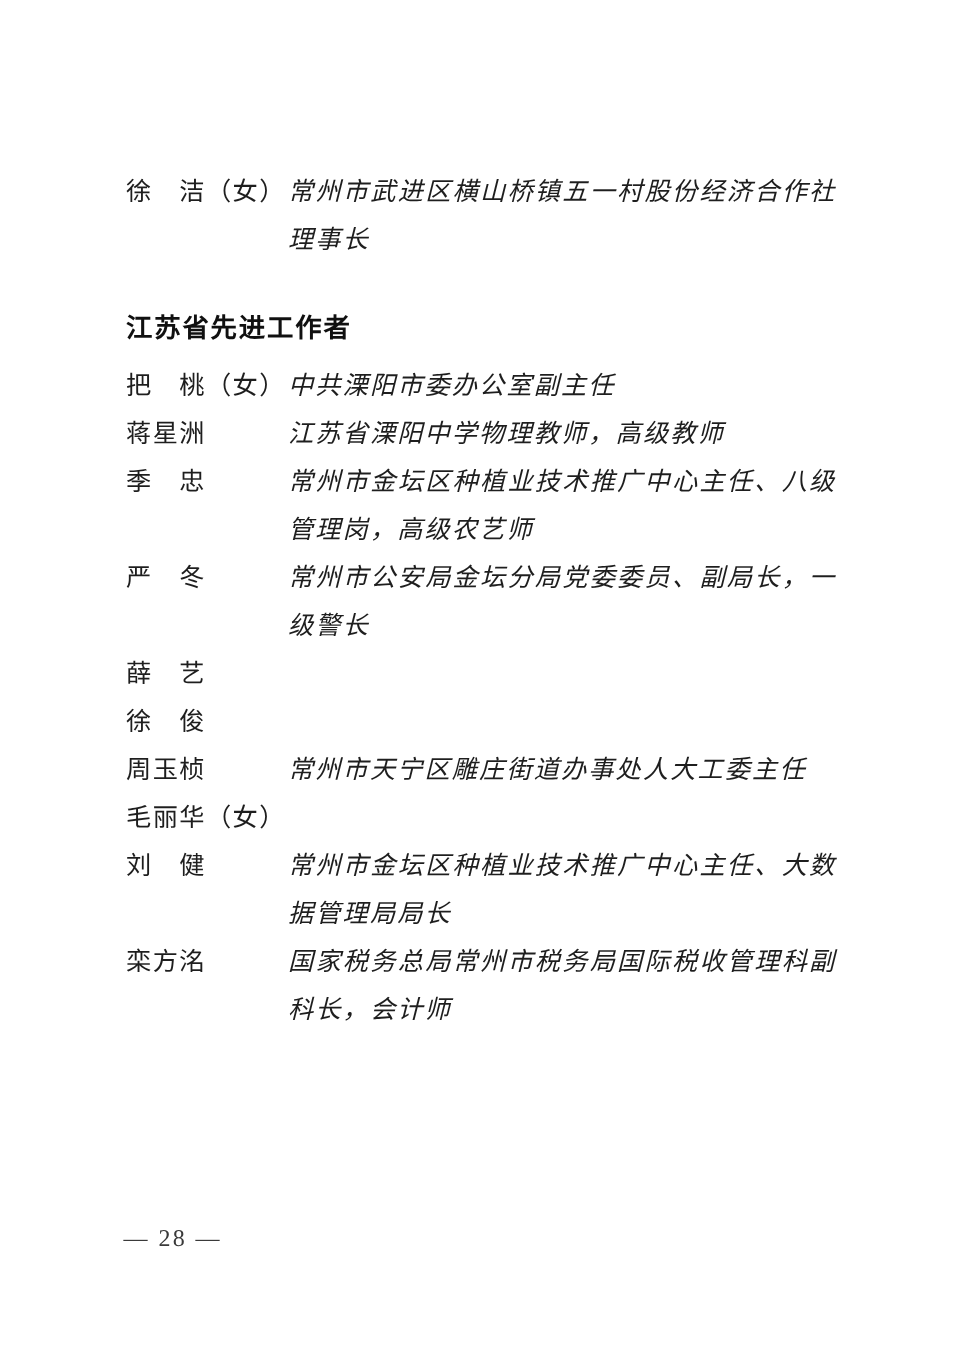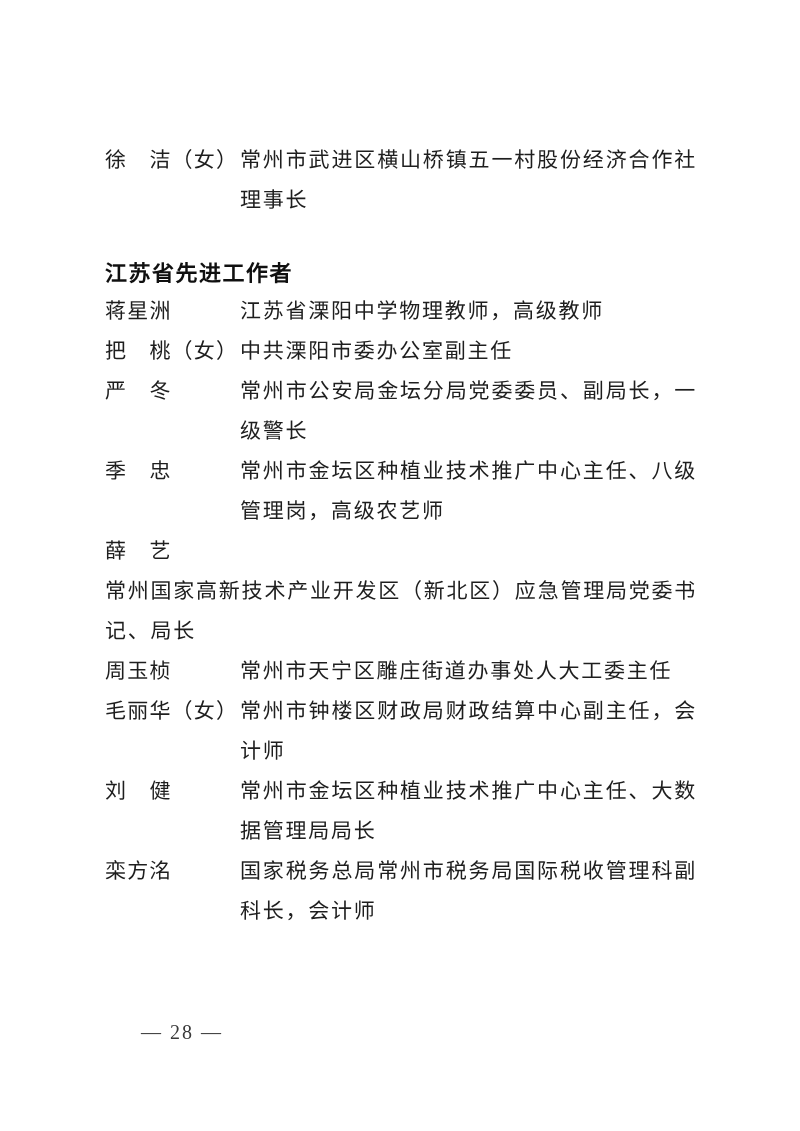--- a/index.html
+++ b/index.html
@@ -42,36 +42,37 @@
   .gender {
     letter-spacing: 1.2px;
   }
   .desc {
     flex: 1;
     width: 457px;
     text-align: justify;
     text-align-last: left;
     text-justify: inter-character;
     letter-spacing: 1.75px;
+    font-style: italic;
   }
   .section-heading {
     font-family: Liberation Serif, serif;
     font-weight: 700;
     font-size: 22px;
     line-height: 30px;
     letter-spacing: 1.5px;
     color: #101010;
-    margin: 39px 0 2px 0;
+    margin: 39px 0 12px 0;
   }
   .page-footer {
     position: absolute;
     left: 103px;
     top: 1021px;
     width: 120px;
-    text-align: right;
+    text-align: left;
     font-size: 20px;
     line-height: 22px;
     letter-spacing: 2px;
     color: #3a3a3a;
   }
 </style>
 </head>
 <body>
 
 <div class="page">
@@ -82,56 +83,55 @@
   <div class="entry">
     <div class="name-cell"><span class="name">徐　洁</span><span class="gender">（女）</span></div>
     <div class="desc">常州市武进区横山桥镇五一村股份经济合作社理事长</div>
   </div>
 </div>
 
     <div class="section-heading">江苏省先进工作者</div>
 
     <div>
   <div class="entry">
+    <div class="name-cell"><span class="name">把　桃</span><span class="gender">（女）</span></div>
+    <div class="desc">中共溧阳市委办公室副主任</div>
+  </div>
+
+  <div class="entry">
     <div class="name-cell"><span class="name">蒋星洲</span><span class="gender"></span></div>
     <div class="desc">江苏省溧阳中学物理教师，高级教师</div>
   </div>
 
   <div class="entry">
-    <div class="name-cell"><span class="name">把　桃</span><span class="gender">（女）</span></div>
-    <div class="desc">中共溧阳市委办公室副主任</div>
+    <div class="name-cell"><span class="name">季　忠</span><span class="gender"></span></div>
+    <div class="desc">常州市金坛区种植业技术推广中心主任、八级管理岗，高级农艺师</div>
   </div>
 
   <div class="entry">
     <div class="name-cell"><span class="name">严　冬</span><span class="gender"></span></div>
     <div class="desc">常州市公安局金坛分局党委委员、副局长，一级警长</div>
   </div>
 
   <div class="entry">
-    <div class="name-cell"><span class="name">季　忠</span><span class="gender"></span></div>
-    <div class="desc">常州市金坛区种植业技术推广中心主任、八级管理岗，高级农艺师</div>
-  </div>
-
-  <div class="entry">
     <div class="name-cell"><span class="name">薛　艺</span><span class="gender"></span></div>
   </div>
 
 
   <div class="entry">
-    <div class="desc">常州国家高新技术产业开发区（新北区）应急管理局党委书记、局长</div>
+    <div class="name-cell"><span class="name">徐　俊</span><span class="gender"></span></div>
   </div>
 
   <div class="entry">
     <div class="name-cell"><span class="name">周玉桢</span><span class="gender"></span></div>
     <div class="desc">常州市天宁区雕庄街道办事处人大工委主任</div>
   </div>
 
   <div class="entry">
     <div class="name-cell"><span class="name">毛丽华</span><span class="gender">（女）</span></div>
-    <div class="desc">常州市钟楼区财政局财政结算中心副主任，会计师</div>
   </div>
 
   <div class="entry">
     <div class="name-cell"><span class="name">刘　健</span><span class="gender"></span></div>
     <div class="desc">常州市金坛区种植业技术推广中心主任、大数据管理局局长</div>
   </div>
 
   <div class="entry">
     <div class="name-cell"><span class="name">栾方洺</span><span class="gender"></span></div>
     <div class="desc">国家税务总局常州市税务局国际税收管理科副科长，会计师</div>

